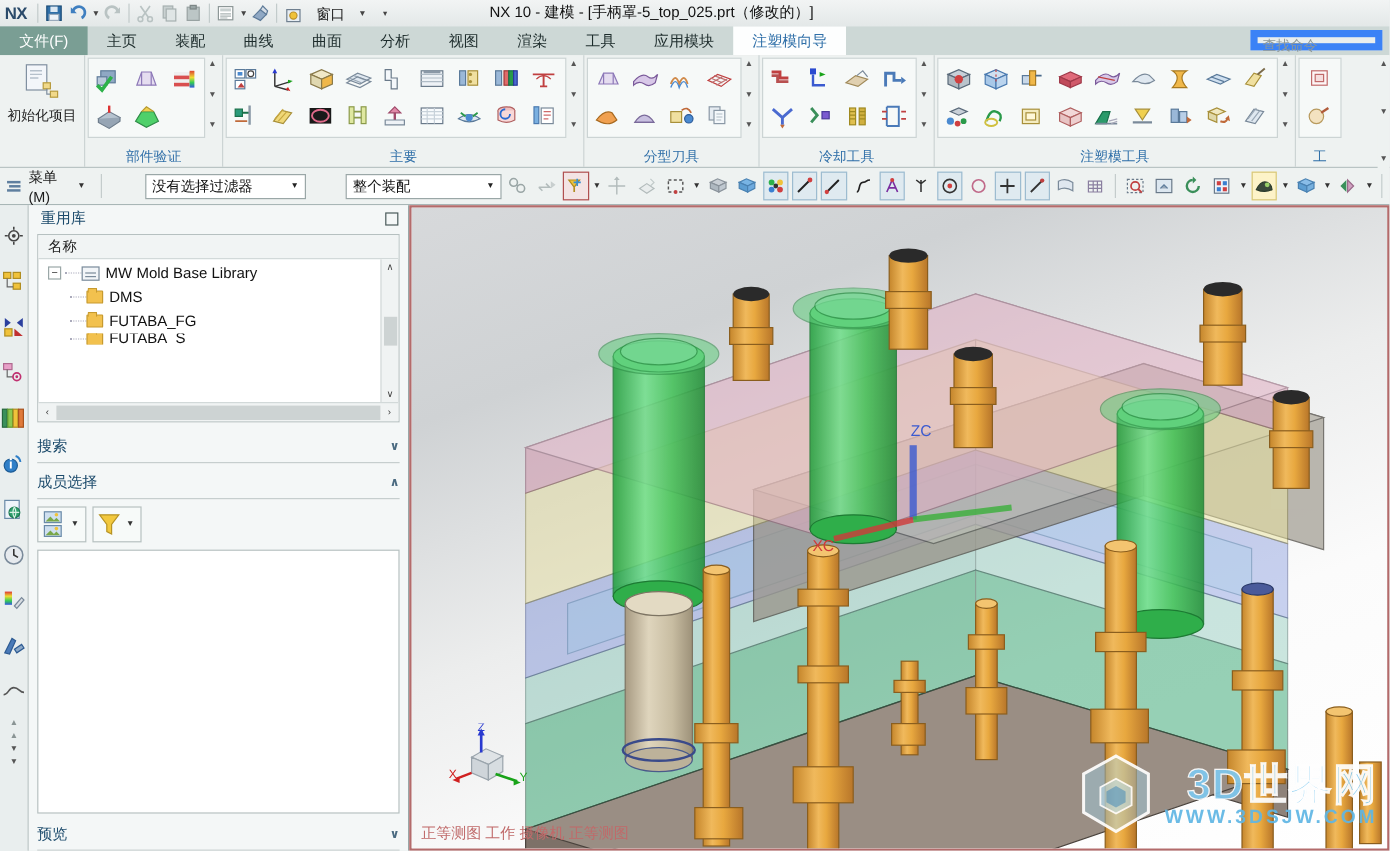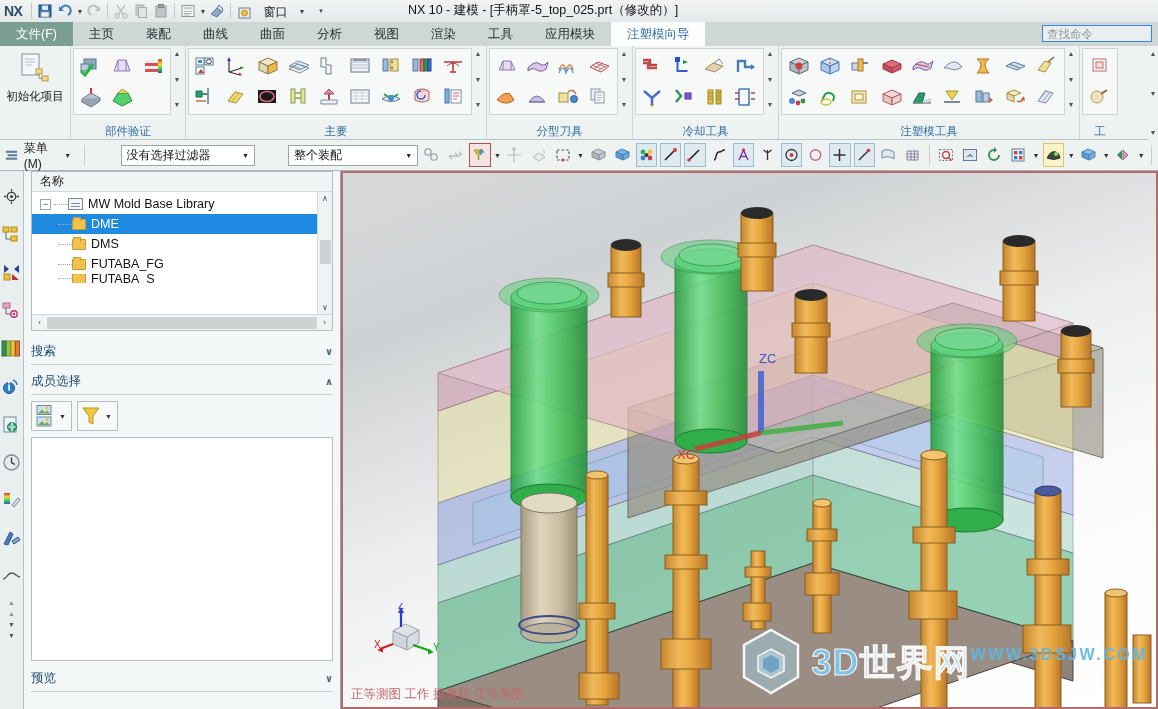--- a/index.html
+++ b/index.html
@@ -47,21 +47,21 @@
   }
   .tabs { display:flex; height:24px; align-items:stretch; }
   .tab {
     padding:0 16px; display:flex; align-items:center; font-size:12.5px;
     color:#1c2b2b; cursor:default;
   }
   .tab.file { background:#7a9e94; color:#fff; font-weight:normal; }
   .tab.active { background:#fdfefe; color:#2f6fa8; }
   .findcmd {
     position:absolute; right:6px; top:3px; width:110px; height:17px;
-    background:#e9eeee; border:1px solid #3b82f6; color:#8d9898;
+    background:#e9eeee; border:6px solid #3b82f6; color:#8d9898;
     font-size:11.5px; padding:1px 4px; line-height:15px;
   }
 
   
   .ribbon {
     position:absolute; left:0; top:46px; width:1158px; height:94px;
     background:#eef2f1;
     border-bottom:1px solid #b9c4c4;
     display:flex; align-items:stretch;
   }
@@ -214,21 +214,21 @@
     position:absolute; left:30px; bottom:42px; width:70px; height:62px;
   }
   .vp-status {
     position:absolute; left:8px; bottom:4px; font-size:12.5px; color:#c06a6a;
   }
   .wm {
     position:absolute; right:8px; bottom:8px; display:flex; align-items:center;
     gap:8px; opacity:.92;
   }
   .wm-hex { width:66px; height:72px; }
-  .wm-text { display:flex; line-height:1;text-align:right; }
+  .wm-text { display:flex; flex-direction:column; line-height:1;text-align:right; }
   .wm-main {
     font-size:36px; font-weight:bold; color:#7ec8ef;
     -webkit-text-stroke:1px #ffffff; letter-spacing:1px;
   }
   .wm-sub {
     font-size:16px; font-weight:bold; color:#5fb6e4; letter-spacing:2.5px;
     margin-top:2px;
   }
   
   .rib-right {
@@ -1145,35 +1145,34 @@
     </div>
     <div class="dockicon" style="height:auto;flex-direction:column;gap:4px;margin-top:4px">
       <span style="font-size:7px;color:#8a9494">▲</span>
       <span style="font-size:7px;color:#8a9494">▲</span>
       <span style="font-size:7px;color:#555">▼</span>
       <span style="font-size:7px;color:#555">▼</span>
     </div>
   </div>
 
   <div class="respanel">
+    <div class="panel-head">
+      <span>重用库</span>
+      <span class="sq"></span>
+    </div>
 
     <div class="tree-outer">
       <div class="tree-hdr">名称</div>
       <div class="tree-body">
         <div class="tree-rows" id="tree-rows">
             <div class="trow">
               <span class="expander">−</span>
               <span class="dotline"></span>
               <span class="rootico"></span>
               <span>MW Mold Base Library</span>
-            </div>
-            <div class="trow sel" style="padding-left:26px">
-              <span class="dotline"></span>
-              <span class="folder"></span>
-              <span>DME</span>
             </div>
             <div class="trow" style="padding-left:26px">
               <span class="dotline"></span>
               <span class="folder"></span>
               <span>DMS</span>
             </div>
             <div class="trow" style="padding-left:26px">
               <span class="dotline"></span>
               <span class="folder"></span>
               <span>FUTABA_FG</span>

